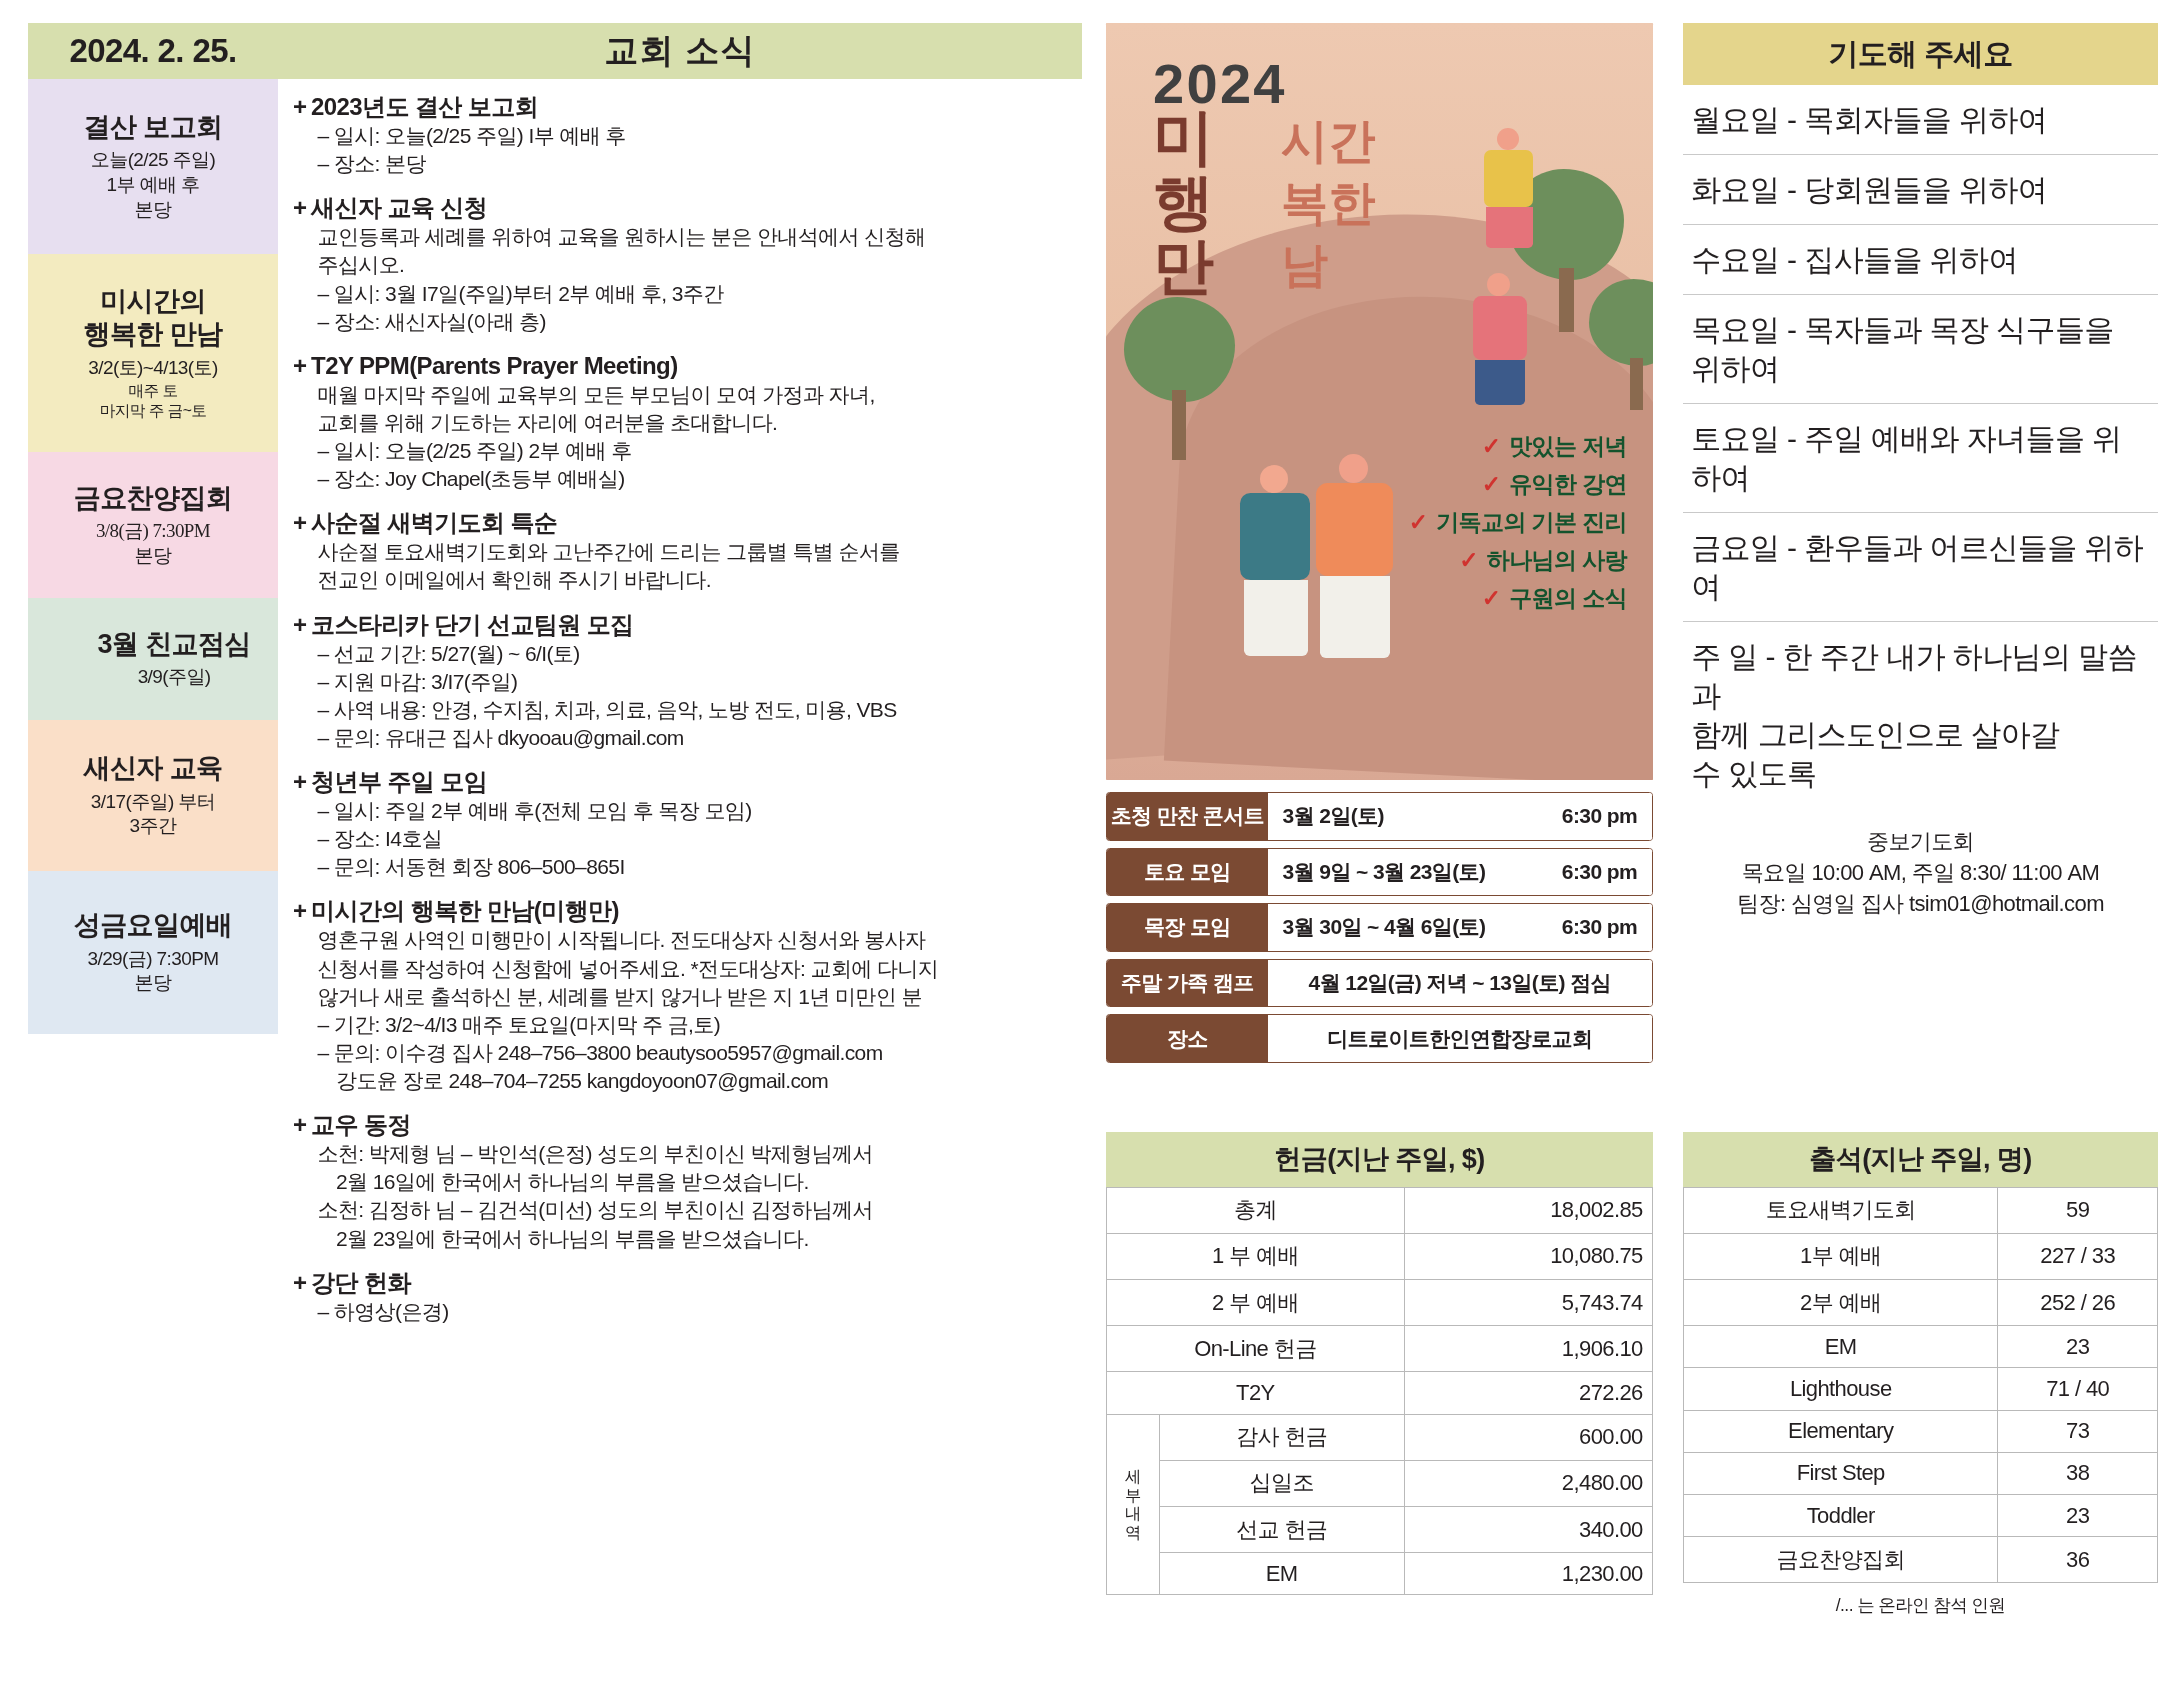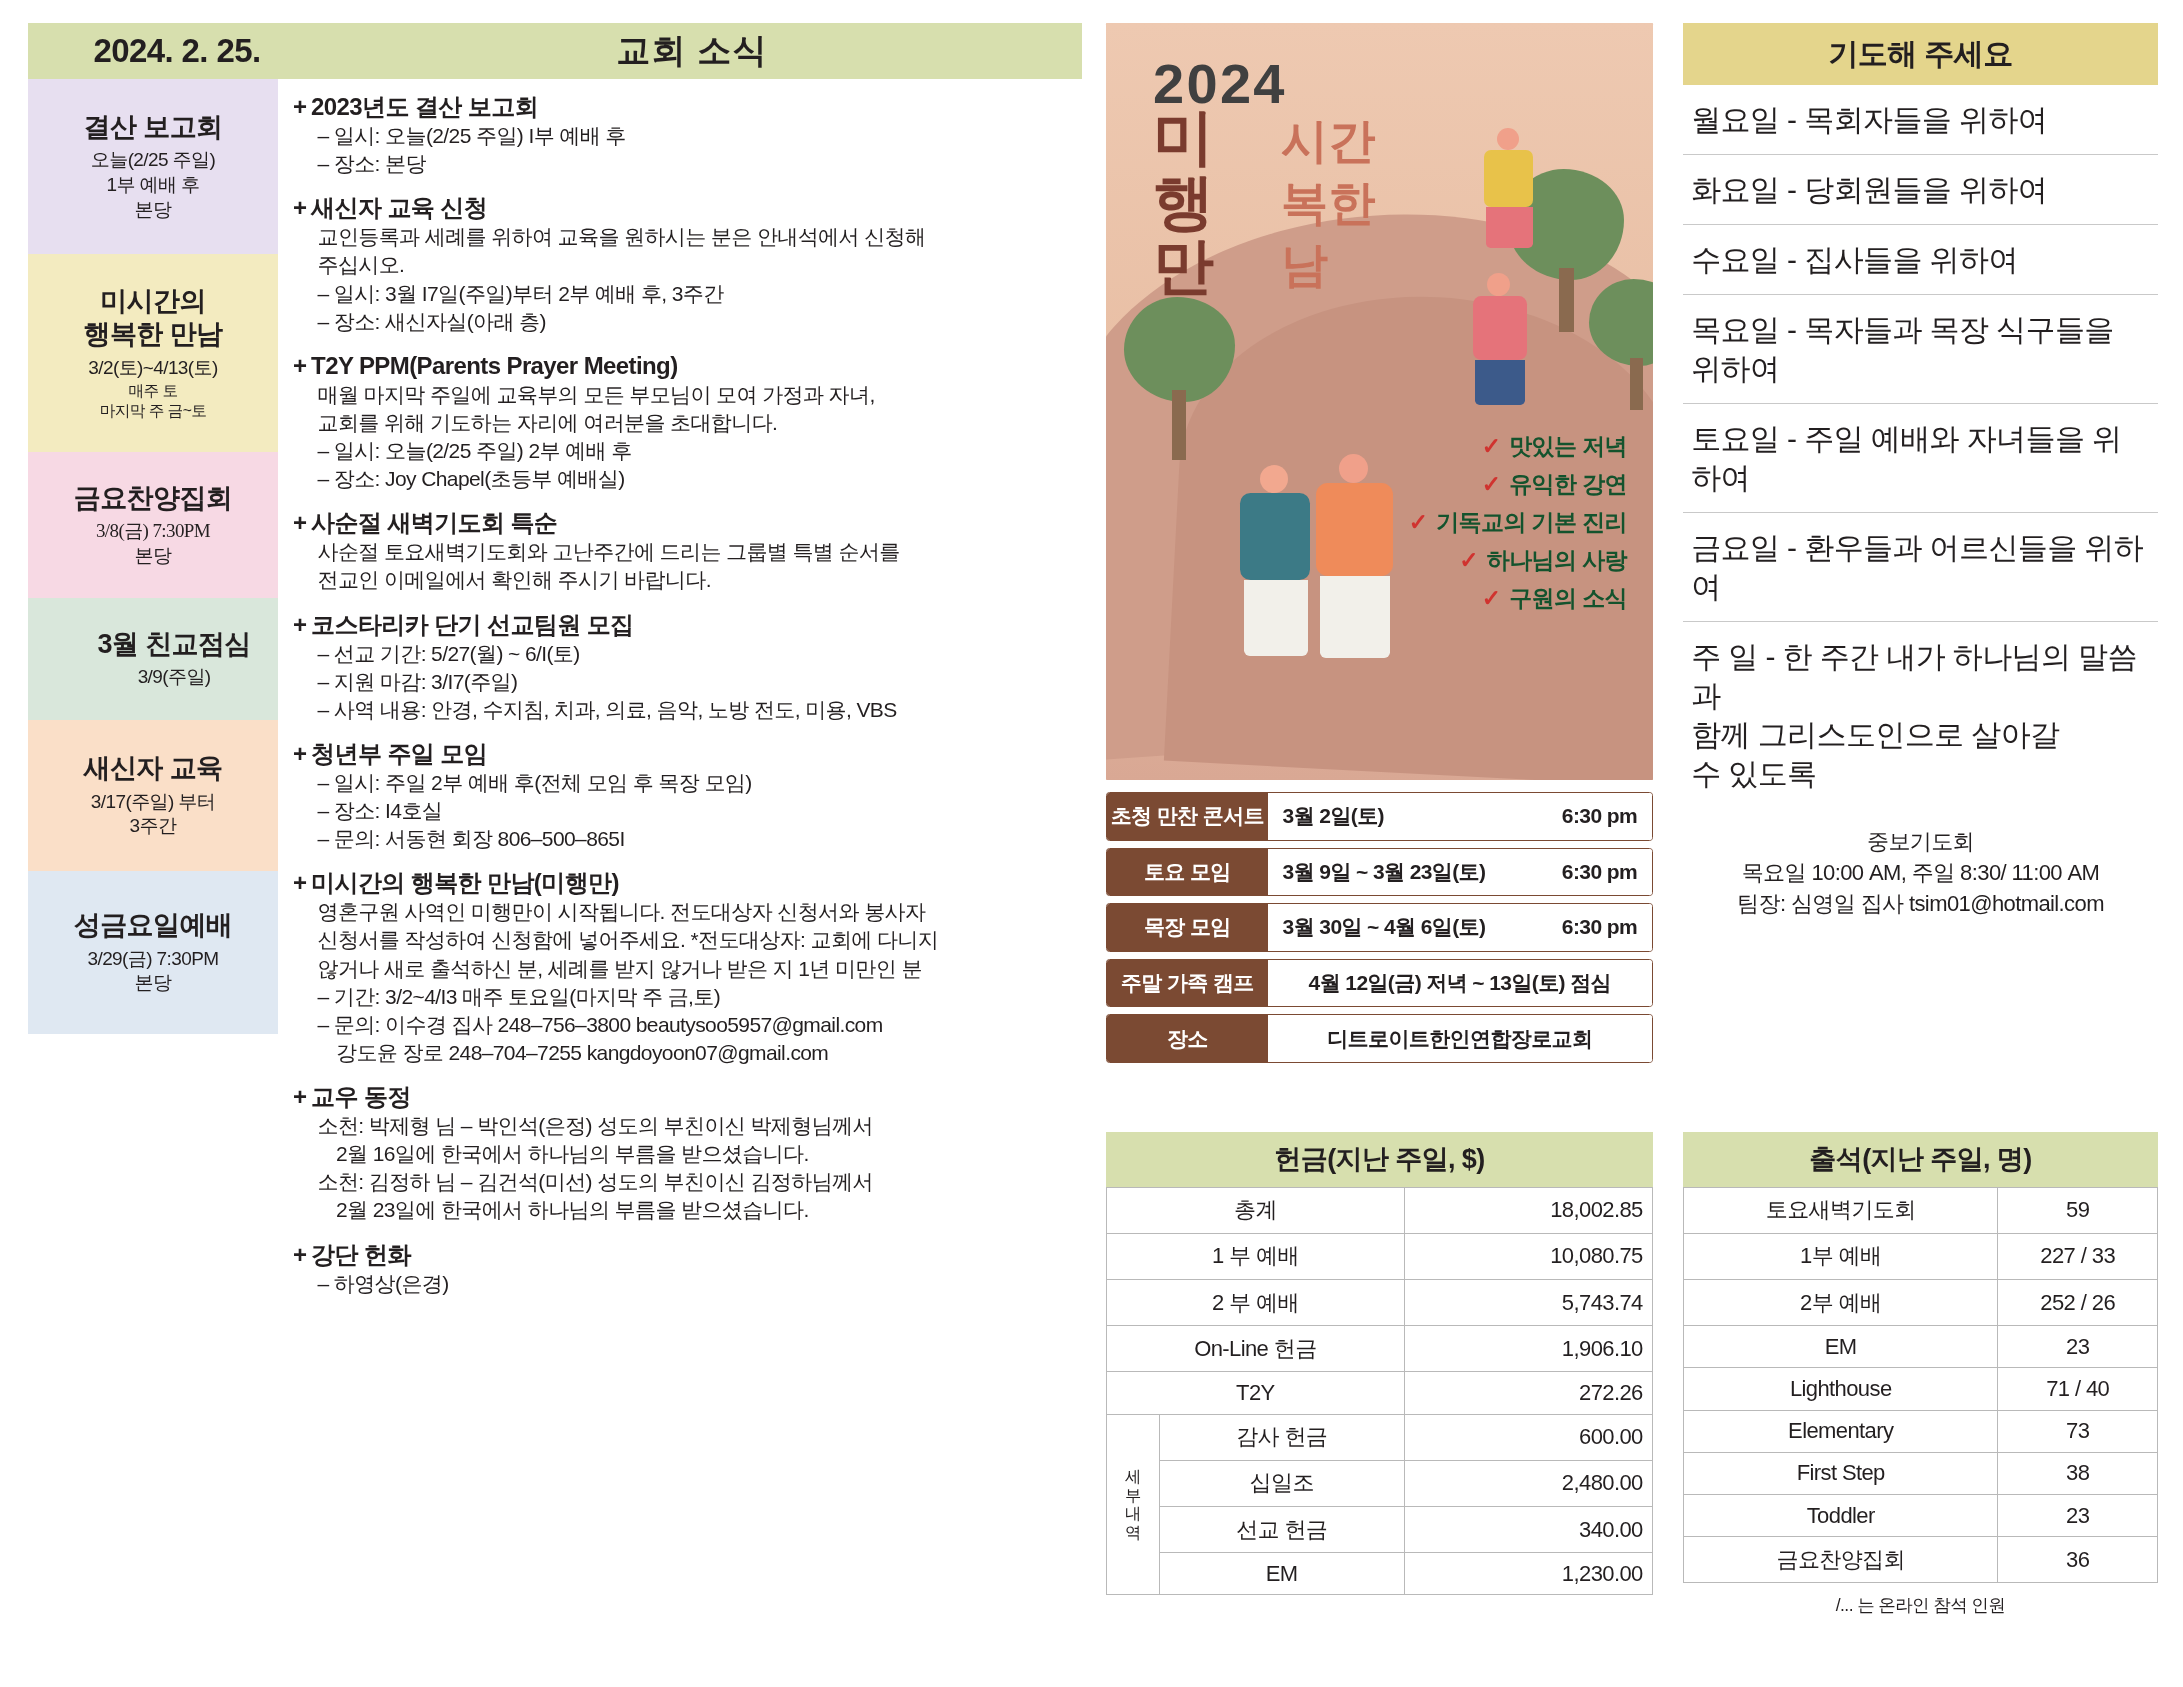--- a/index.html
+++ b/index.html
@@ -8,21 +8,21 @@
     background:#ffffff;
     font-family:"Liberation Sans", sans-serif;
     color:#231f20;
     overflow:hidden;
   }
   .page{position:relative;width:2183px;height:1687px;}
 
   
   .left{position:absolute;left:28px;top:23px;width:1054px;}
   .left-header{display:flex;align-items:center;height:56px;background:#d7dfae;}
-  .left-date{width:250px;text-align:center;font-size:33px;font-weight:bold;letter-spacing:-0.6px;padding-left:24px;}
+  .left-date{width:250px;text-align:center;font-size:33px;font-weight:bold;letter-spacing:-0.6px;}
   .left-title{flex:1;text-align:center;font-size:34px;font-weight:bold;letter-spacing:1.2px;}
   .left-body{display:flex;}
   .side-col{width:250px;}
   .side-box{box-sizing:border-box;padding:10.5px 5.8px;text-align:center;display:flex;flex-direction:column;justify-content:center;}
   .side-box .ttl{font-size:27px;font-weight:bold;line-height:1.22;letter-spacing:-0.6px;}
   .side-box .sub{font-size:19px;line-height:1.3;margin-top:4.7px;letter-spacing:-0.6px;}
   .side-box .sub2{font-size:15.7px;line-height:1.28;letter-spacing:-0.6px;}
 
   .notice-col{flex:1;padding:13px 0 0 15px;box-sizing:border-box;}
   .item{margin-bottom:15px;}
@@ -143,20 +143,21 @@
           <div class="item">
             <div class="item-h"><span class="plus">+</span><span>사순절 새벽기도회 특순</span></div>
             <div class="item-line">사순절 토요새벽기도회와 고난주간에 드리는 그룹별 특별 순서를</div>
             <div class="item-line">전교인 이메일에서 확인해 주시기 바랍니다.</div>
           </div>
           <div class="item">
             <div class="item-h"><span class="plus">+</span><span>코스타리카 단기 선교팀원 모집</span></div>
             <div class="item-line">– 선교 기간: 5/27(월) ~ 6/I(토)</div>
             <div class="item-line">– 지원 마감: 3/I7(주일)</div>
             <div class="item-line">– 사역 내용: 안경, 수지침, 치과, 의료, 음악, 노방 전도, 미용, VBS</div>
+            <div class="item-line">– 문의: 유대근 집사 dkyooau@gmail.com</div>
           </div>
           <div class="item">
             <div class="item-h"><span class="plus">+</span><span>청년부 주일 모임</span></div>
             <div class="item-line">– 일시: 주일 2부 예배 후(전체 모임 후 목장 모임)</div>
             <div class="item-line">– 장소: I4호실</div>
             <div class="item-line">– 문의: 서동현 회장 806–500–865I</div>
           </div>
           <div class="item">
             <div class="item-h"><span class="plus">+</span><span>미시간의 행복한 만남(미행만)</span></div>
             <div class="item-line">영혼구원 사역인 미행만이 시작됩니다. 전도대상자 신청서와 봉사자</div>

